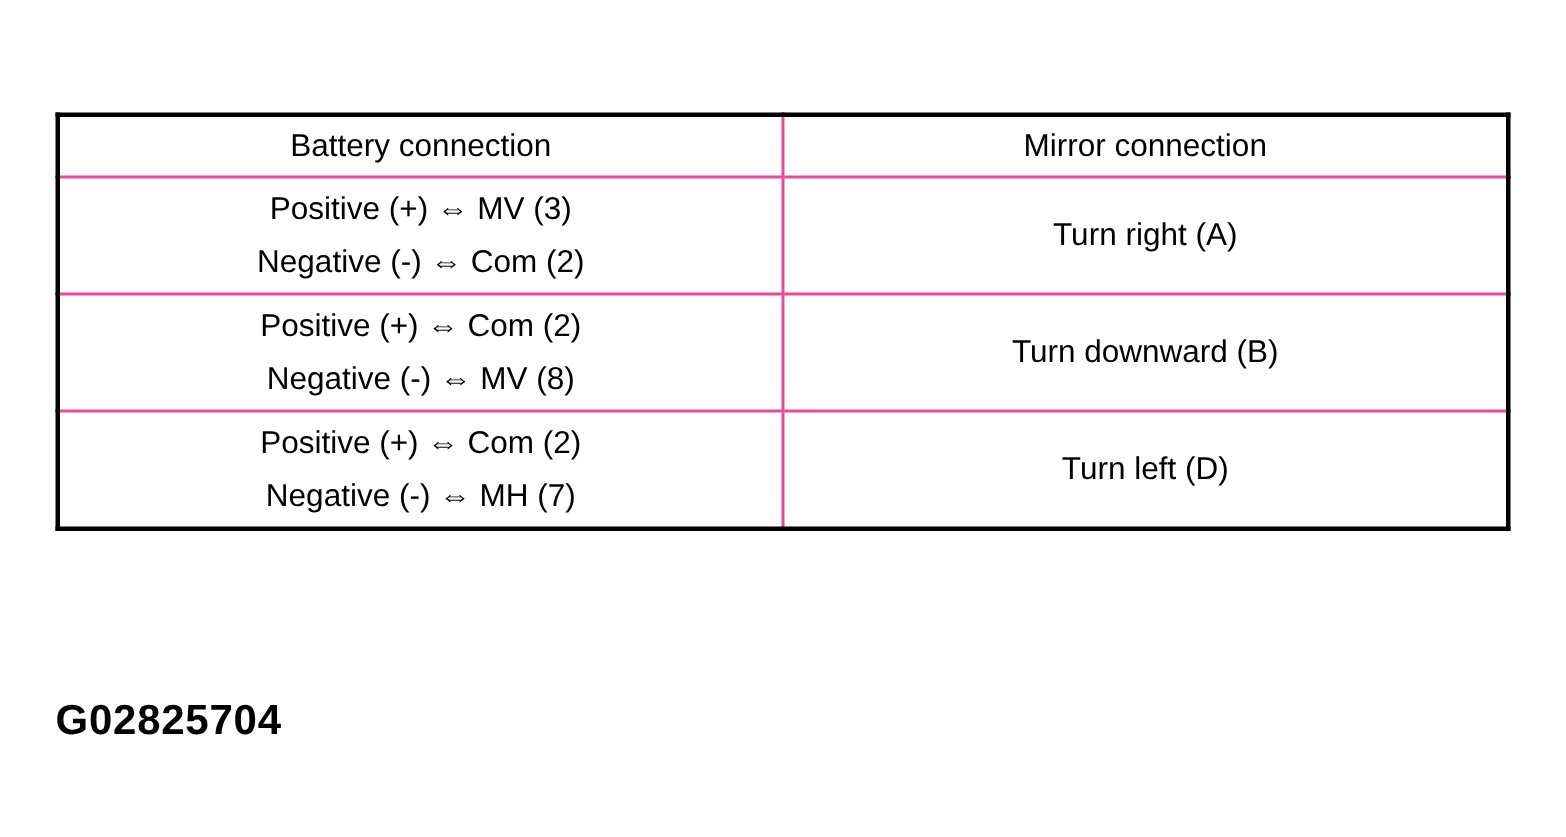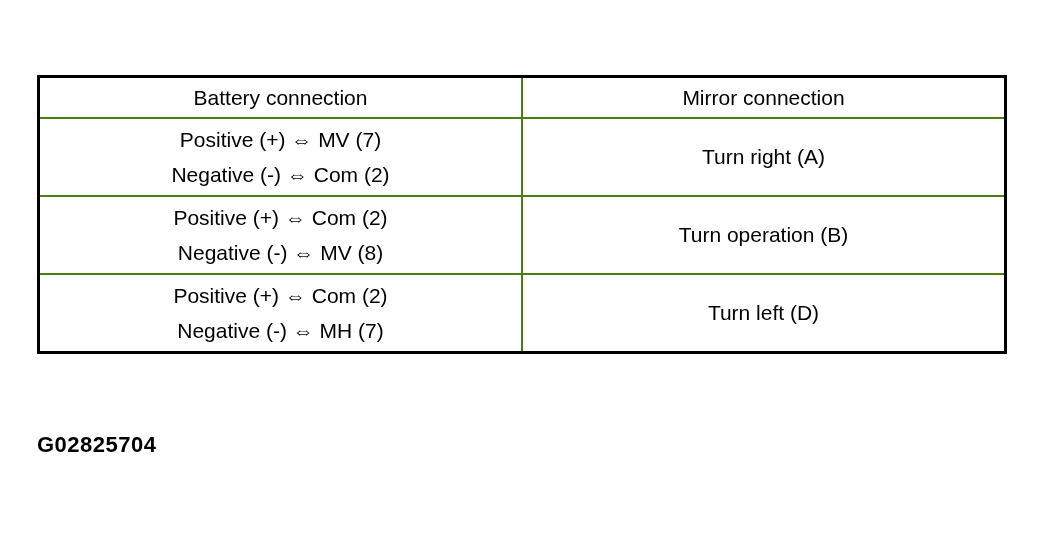--- a/index.html
+++ b/index.html
@@ -20,71 +20,71 @@
     position: absolute;
     left: 37px;
     top: 75px;
     width: 970px;
     border-collapse: collapse;
     table-layout: fixed;
     border: 3px solid #000000;
   }
   table.conn-table th,
   table.conn-table td {
-    border: 2px solid #4d7c0f;
+    border: 2px solid #ec4899;
     text-align: center;
     vertical-align: middle;
     font-size: 21px;
     font-weight: normal;
     padding: 0;
   }
   table.conn-table th {
     height: 39px;
   }
   table.conn-table td {
     height: 76px;
   }
   .battery-cell .line {
     line-height: 35px;
   }
   .figure-id {
     position: absolute;
     left: 37px;
-    top: 432px;
-    font-size: 22px;
+    top: 464px;
+    font-size: 28px;
     font-weight: bold;
     letter-spacing: 0.5px;
   }
 </style>
 </head>
 <body>
 
 <div class="page">
 
   <table class="conn-table">
     <thead>
       <tr>
         <th>Battery connection</th>
         <th>Mirror connection</th>
       </tr>
     </thead>
     <tbody>
       <tr>
         <td class="battery-cell">
-          <div class="line">Positive (+) ⇔ MV (7)</div>
+          <div class="line">Positive (+) ⇔ MV (3)</div>
           <div class="line">Negative (-) ⇔ Com (2)</div>
         </td>
         <td>Turn right (A)</td>
       </tr>
       <tr>
         <td class="battery-cell">
           <div class="line">Positive (+) ⇔ Com (2)</div>
           <div class="line">Negative (-) ⇔ MV (8)</div>
         </td>
-        <td>Turn operation (B)</td>
+        <td>Turn downward (B)</td>
       </tr>
       <tr>
         <td class="battery-cell">
           <div class="line">Positive (+) ⇔ Com (2)</div>
           <div class="line">Negative (-) ⇔ MH (7)</div>
         </td>
         <td>Turn left (D)</td>
       </tr>
     </tbody>
   </table>

